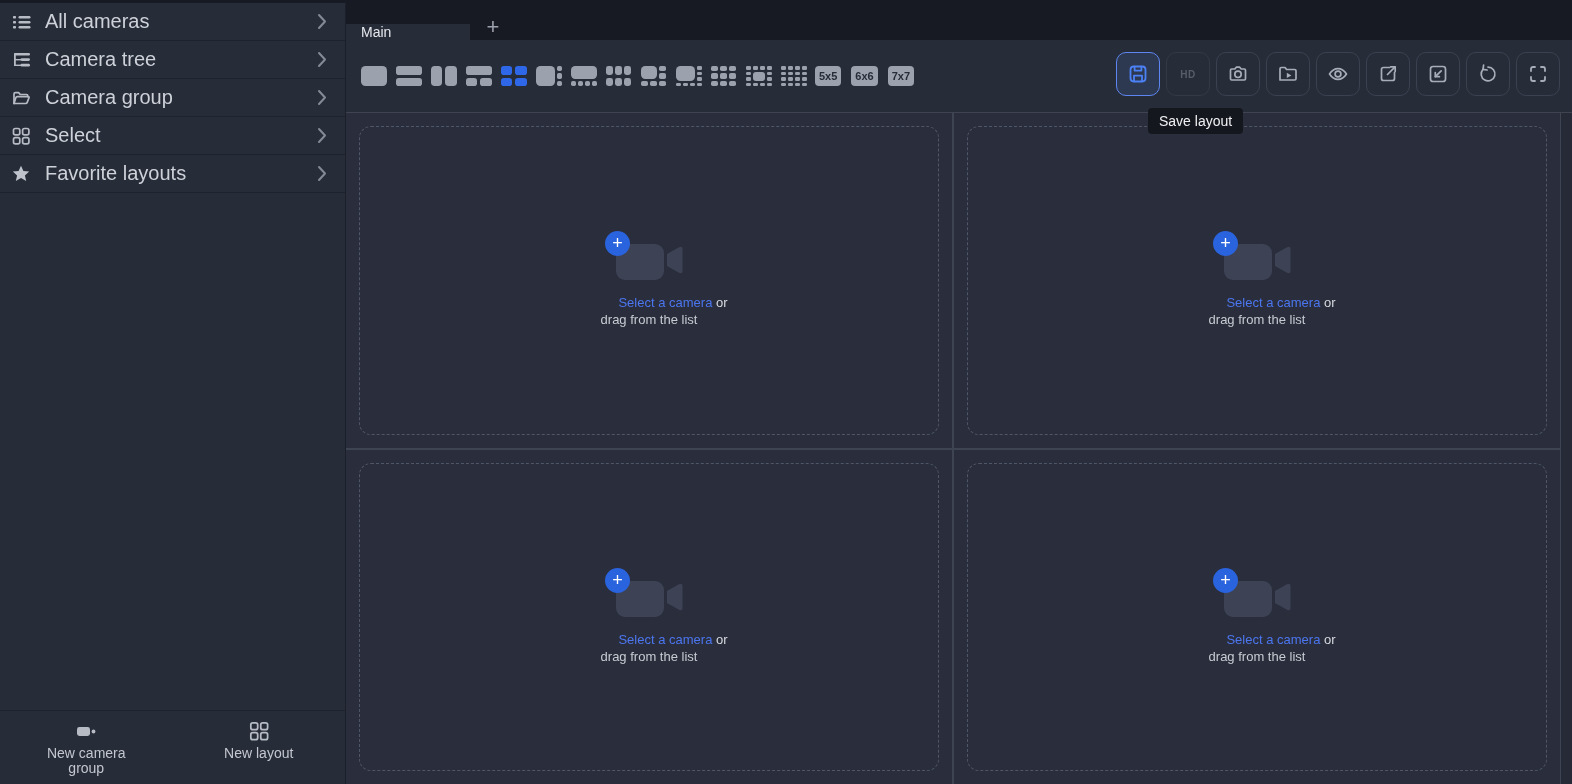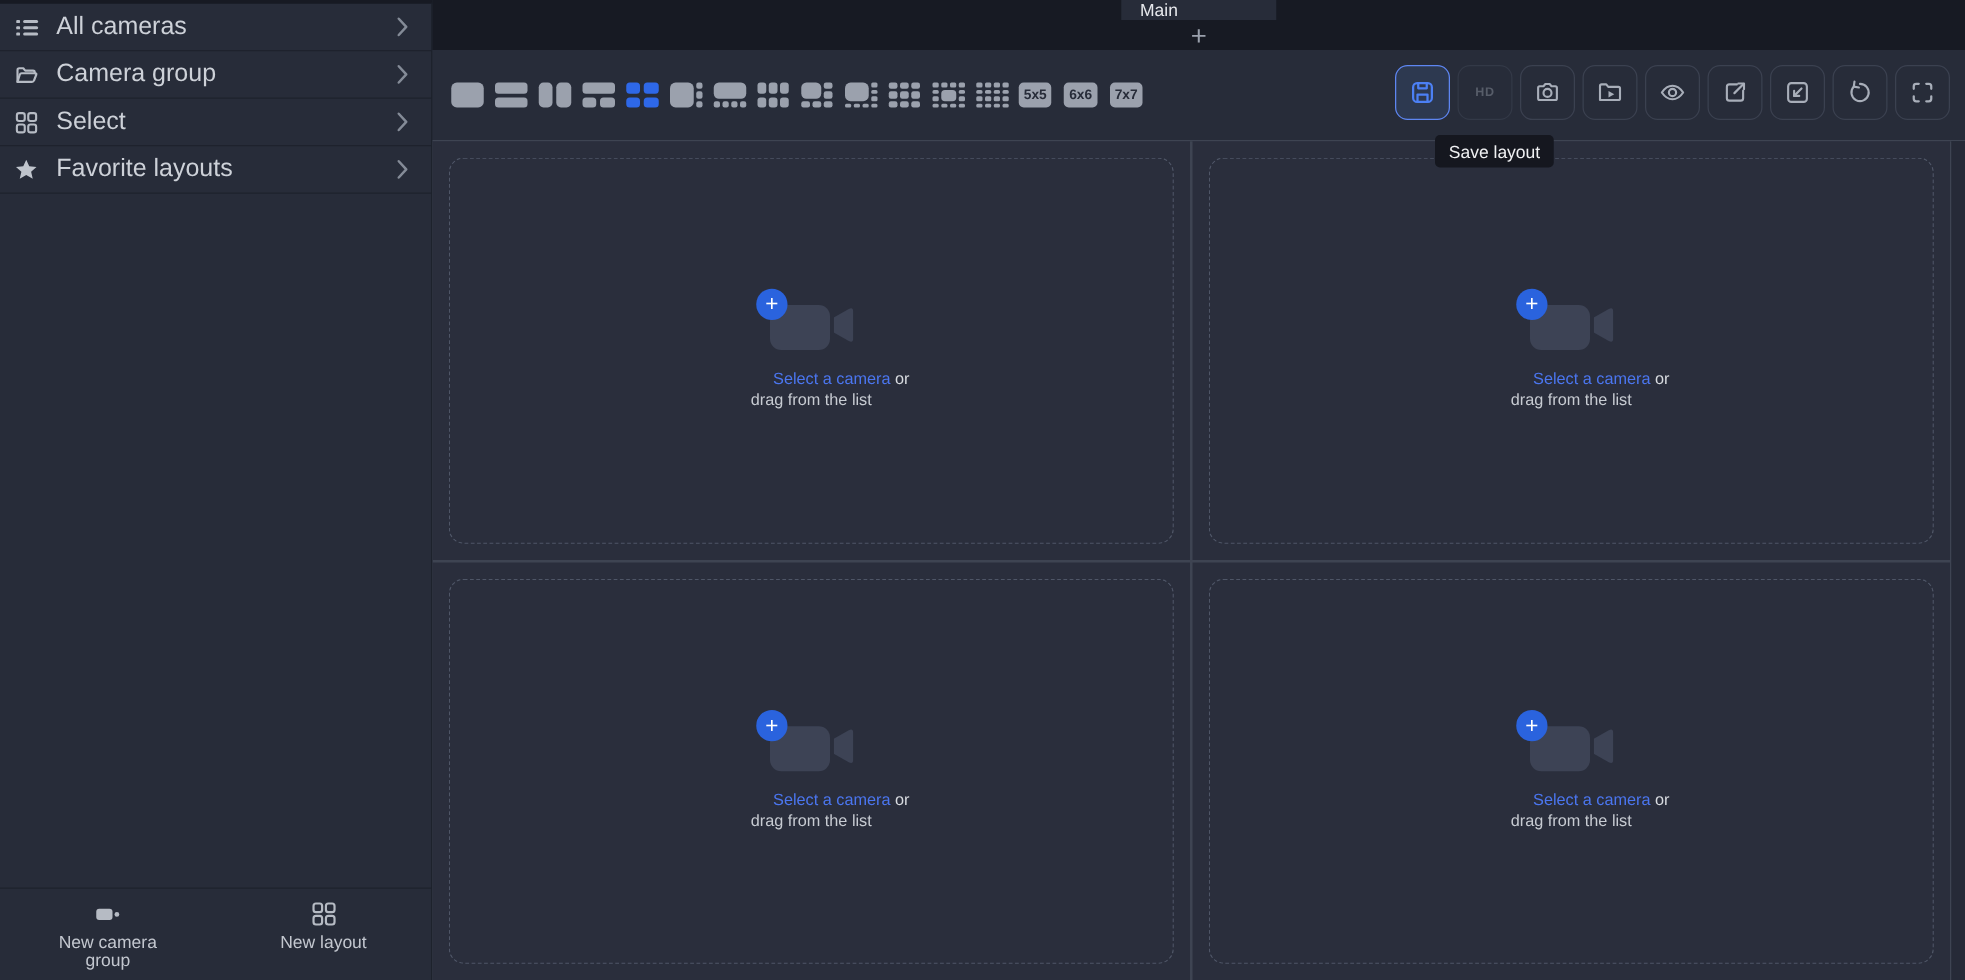--- a/index.html
+++ b/index.html
@@ -29,21 +29,21 @@
   .side-item .chev{margin-left:auto;margin-right:8px;flex:none;display:flex;}
   .side-footer{position:absolute;left:0;bottom:0;width:345px;height:74px;border-top:1px solid var(--row-line);
     display:flex;align-items:stretch;}
   .foot-btn{flex:1;display:flex;flex-direction:column;align-items:center;justify-content:flex-start;
     padding-top:8px;color:#c3c7cf;font-size:14px;line-height:15px;text-align:center;cursor:pointer;}
   .foot-btn .ic{height:24px;display:flex;align-items:center;justify-content:center;margin-bottom:3px;}
   .foot-btn .lbl{max-width:104px;}
 
   
   .tabbar{position:absolute;left:346px;top:0;width:1226px;height:40px;background:var(--tabbar-bg);
-    display:flex;align-items:center;flex-direction:column;}
+    display:flex;align-items:flex-end;}
   .tab{width:124px;background:var(--panel-bg);color:#e6e8ec;font-size:14px;display:flex;
     align-items:center;padding-left:15px;cursor:pointer;}
   .tab-add{width:46px;display:flex;align-items:center;justify-content:center;color:#9aa0ac;
     font-size:22px;font-weight:300;cursor:pointer;}
 
   
   .toolbar{position:absolute;left:346px;top:40px;width:1226px;height:73px;background:var(--panel-bg);
     border-bottom:1px solid var(--divider);}
   .layout-strip{position:absolute;left:14px;top:25px;display:flex;align-items:center;}
   .layout-btn{width:27px;height:22px;margin-right:8px;display:flex;align-items:center;justify-content:center;cursor:pointer;}
@@ -104,20 +104,38 @@
         </span>
       <span>All cameras</span>
       <span class="chev">
         <svg width="10" height="17" viewBox="0 0 10 17" fill="none">
             <polyline points="2,2 8,8.5 2,15" stroke="#848b97" stroke-width="2" stroke-linecap="round" stroke-linejoin="round"></polyline>
           </svg>
         </span>
     </div>
     <div class="side-item">
       <span class="ic">
+        <svg width="22" height="22" viewBox="0 0 22 22" fill="#b6bbc4">
+          <rect x="4" y="4" width="1.8" height="13" rx="0.9"></rect>
+          <rect x="4" y="4" width="16" height="2.6" rx="1.3"></rect>
+          <rect x="4" y="10" width="7" height="1.4"></rect>
+            <rect x="10.5" y="9.2" width="9.5" height="2.8" rx="1.4"></rect>
+          <rect x="4" y="15.6" width="7" height="1.4"></rect>
+            <rect x="10.5" y="14.8" width="9.5" height="2.8" rx="1.4"></rect>
+        </svg>
+        </span>
+      <span>Camera tree</span>
+      <span class="chev">
+        <svg width="10" height="17" viewBox="0 0 10 17" fill="none">
+            <polyline points="2,2 8,8.5 2,15" stroke="#848b97" stroke-width="2" stroke-linecap="round" stroke-linejoin="round"></polyline>
+          </svg>
+        </span>
+    </div>
+    <div class="side-item">
+      <span class="ic">
         <svg width="22" height="22" viewBox="0 0 22 22" fill="none" stroke="#b6bbc4" stroke-width="1.7" stroke-linejoin="round" stroke-linecap="round">
           <path d="M4 16.5 V7 Q4 5.6 5.4 5.6 H8.6 L10.2 7.5 H16.4 Q17.8 7.5 17.8 8.9 V9.6"></path>
           <path d="M4 16.5 H15.6 Q16.8 16.5 17.2 15.4 L19 10.8 Q19.4 9.6 18.2 9.6 H7.3 Q6.2 9.6 5.8 10.7 Z"></path>
         </svg>
         </span>
       <span>Camera group</span>
       <span class="chev">
         <svg width="10" height="17" viewBox="0 0 10 17" fill="none">
             <polyline points="2,2 8,8.5 2,15" stroke="#848b97" stroke-width="2" stroke-linecap="round" stroke-linejoin="round"></polyline>
           </svg>

